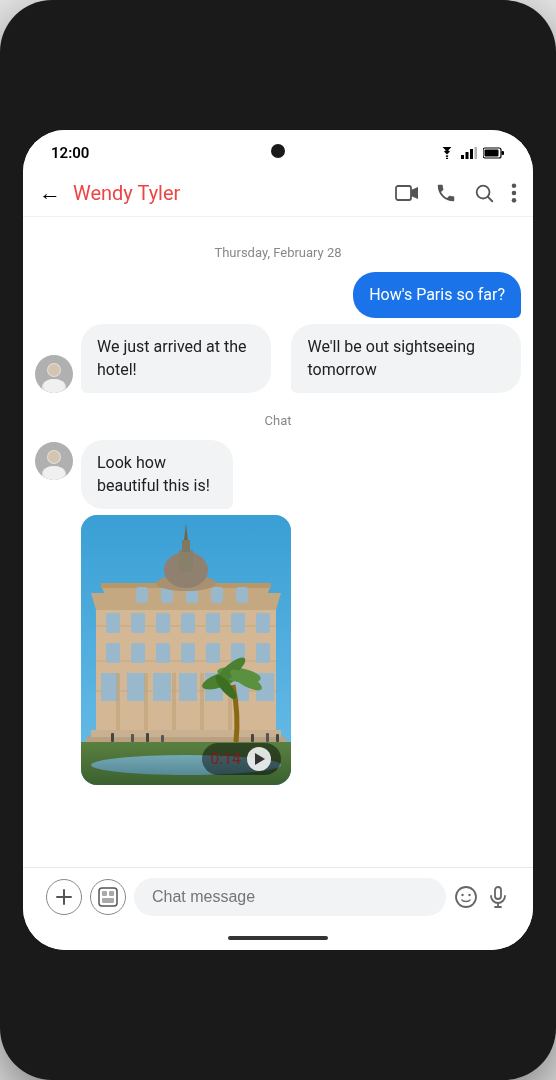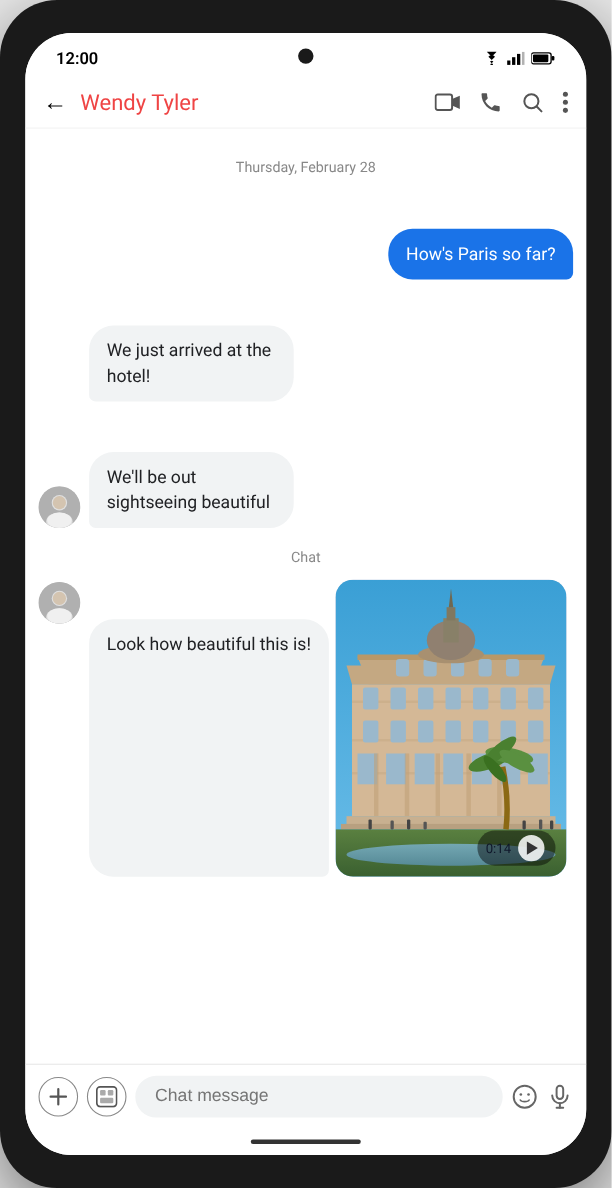--- a/index.html
+++ b/index.html
@@ -17,21 +17,21 @@
       background: #1a1a1a;
       border-radius: 52px;
       position: relative;
       box-shadow: 0 20px 60px rgba(0,0,0,0.5);
       display: flex;
       justify-content: center;
       align-items: center;
     }
     .phone-screen {
       width: 510px;
-      height: 1020px;
+      height: 820px;
       background: #ffffff;
       border-radius: 42px;
       overflow: hidden;
       display: flex;
       flex-direction: column;
       position: relative;
     }
     
     .phone-shell::before {
       content: '';
@@ -120,36 +120,35 @@
     }
     .message-row.sent {
       justify-content: flex-end;
     }
     .bubble {
       max-width: 70%;
       padding: 12px 16px;
       border-radius: 22px;
       font-size: 16px;
       line-height: 1.4;
-      margin-top: 36px;
     }
     .bubble.sent {
       background: #1a73e8;
       color: #fff;
       border-bottom-right-radius: 6px;
     }
     .bubble.received {
       background: #f1f3f4;
       color: #202124;
       border-bottom-left-radius: 6px;
     }
     .bubbles-stack {
       display: flex;
-      flex-direction: column;
-      gap: 10px;
+      flex-direction: row;
+      gap: 20px;
     }
     .media-image {
       width: 210px;
       height: 270px;
       border-radius: 16px;
       overflow: hidden;
       position: relative;
       background: #b0c4de;
     }
     .video-overlay {
@@ -177,21 +176,21 @@
       height: 0;
       border-top: 6px solid transparent;
       border-bottom: 6px solid transparent;
       border-left: 10px solid #333;
       margin-left: 2px;
     }
     
     .bottom-bar {
       display: flex;
       align-items: center;
-      padding: 10px 12px;
+      padding: 10px 23px;
       background: #fff;
       border-top: 1px solid #e8e8e8;
       gap: 8px;
     }
     .bottom-icon {
       width: 36px;
       height: 36px;
       border-radius: 50%;
       border: 1.5px solid #888;
       display: flex;
@@ -319,38 +318,38 @@
           <svg width="38" height="38" viewBox="0 0 38 38">
             <circle cx="19" cy="19" r="19" fill="#b0b0b0"></circle>
             <circle cx="19" cy="15" r="7" fill="#e0e0e0"></circle>
             <ellipse cx="19" cy="32" rx="12" ry="8" fill="#e0e0e0"></ellipse>
             <circle cx="19" cy="15" r="6" fill="#d4c4b0"></circle>
             <ellipse cx="19" cy="31" rx="11" ry="7" fill="#f0f0f0"></ellipse>
           </svg>
         </div>
         <div class="bubbles-stack">
           <div class="bubble received">We just arrived at the hotel!</div>
-          <div class="bubble received">We'll be out sightseeing beautiful</div>
+          <div class="bubble received">We'll be out sightseeing tomorrow</div>
         </div>
       </div>
 
       <div class="date-label">Chat</div>
 
       <div style="display:flex; align-items:flex-start; margin-bottom: 8px;">
 
         <div class="person-avatar" style="margin-right: 8px; flex-shrink:0; margin-top: 2px;">
           <svg width="38" height="38" viewBox="0 0 38 38">
             <circle cx="19" cy="19" r="19" fill="#b0b0b0"></circle>
             <circle cx="19" cy="15" r="7" fill="#e0e0e0"></circle>
             <ellipse cx="19" cy="32" rx="12" ry="8" fill="#e0e0e0"></ellipse>
             <circle cx="19" cy="15" r="6" fill="#d4c4b0"></circle>
             <ellipse cx="19" cy="31" rx="11" ry="7" fill="#f0f0f0"></ellipse>
           </svg>
         </div>
-        <div style="display:flex; gap: 6px;">
+        <div style="display:flex; flex-direction:column; gap: 6px;">
 
           <div class="bubble received" style="border-radius: 22px 22px 6px 22px;">Look how beautiful this is!</div>
 
           <div class="media-image">
             <svg width="210" height="270" viewBox="0 0 210 270">
 
               <defs>
                 <linearGradient id="sky-grad" x1="0" y1="0" x2="0" y2="1">
                   <stop offset="0%" stop-color="#3a9fd5"></stop>
                   <stop offset="100%" stop-color="#6abde8"></stop>
@@ -444,21 +443,21 @@
               <rect x="30" y="218" width="3" height="9" rx="1" fill="#444"></rect>
               <rect x="50" y="219" width="3" height="8" rx="1" fill="#555"></rect>
               <rect x="65" y="218" width="3" height="9" rx="1" fill="#444"></rect>
               <rect x="80" y="220" width="3" height="7" rx="1" fill="#555"></rect>
               <rect x="170" y="219" width="3" height="8" rx="1" fill="#444"></rect>
               <rect x="185" y="218" width="3" height="9" rx="1" fill="#555"></rect>
               <rect x="195" y="219" width="3" height="8" rx="1" fill="#444"></rect>
             </svg>
             
             <div class="video-overlay">
-              <span style="color:#0f172a; font-size:12px;">0:14</span>
+              <span style="color:#7f1d1d; font-size:16px;">0:14</span>
               <div class="play-btn">
                 <div class="play-triangle"></div>
               </div>
             </div>
           </div>
         </div>
       </div>
 
     </div>
 

